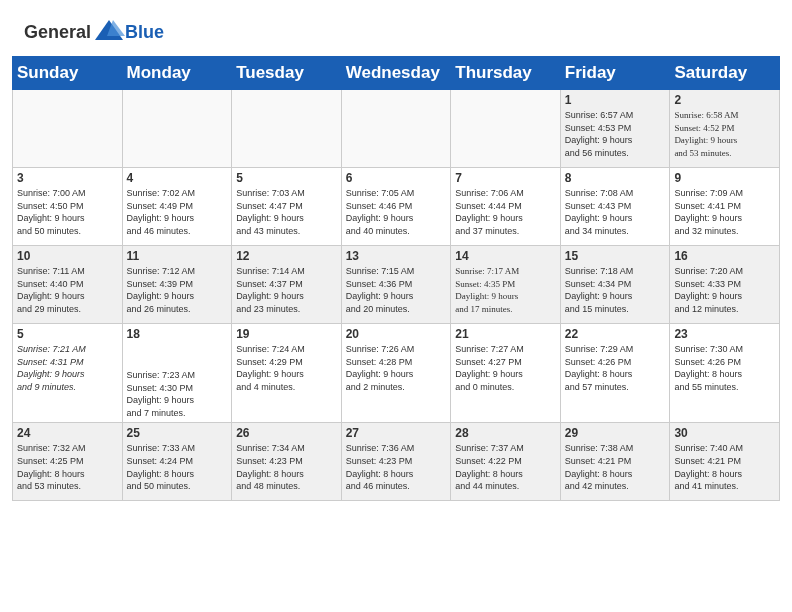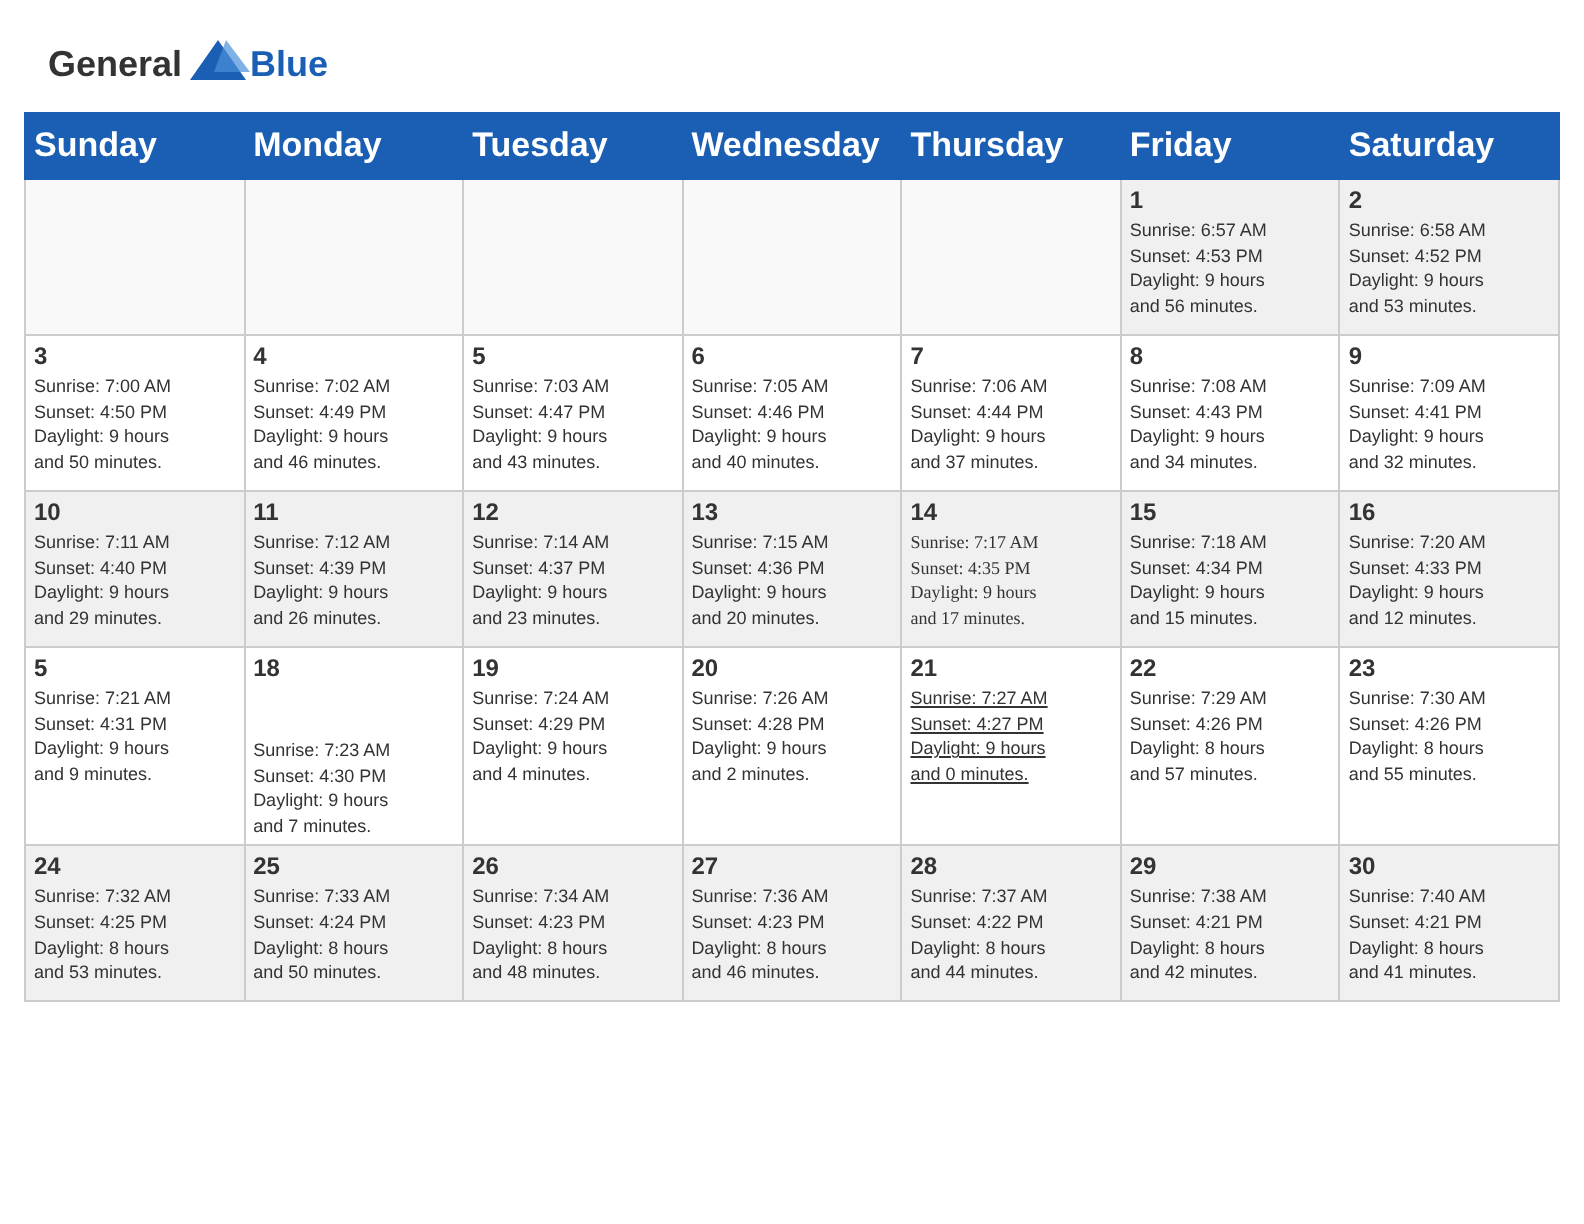--- a/index.html
+++ b/index.html
@@ -88,21 +88,21 @@
         <td class="empty"></td>
         <td class="shade">
           <span class="day-num">1</span>
           <div class="day-info" style="white-space: pre-line;">Sunrise: 6:57 AM
 Sunset: 4:53 PM
 Daylight: 9 hours
 and 56 minutes.</div>
         </td>
         <td class="shade">
           <span class="day-num">2</span>
-          <div class="day-info" style="white-space: pre-line;">Sunrise: 6:58 AM
+          <div class="day-info" style="white-space: pre-line; font-family: Liberation Serif, serif;">Sunrise: 6:58 AM
 Sunset: 4:52 PM
 Daylight: 9 hours
 and 53 minutes.</div>
         </td>
       </tr>
       <tr>
         <td>
           <span class="day-num">3</span>
           <div class="day-info" style="white-space: pre-line;">Sunrise: 7:00 AM
 Sunset: 4:50 PM
@@ -199,21 +199,21 @@
           <span class="day-num">16</span>
           <div class="day-info" style="white-space: pre-line;">Sunrise: 7:20 AM
 Sunset: 4:33 PM
 Daylight: 9 hours
 and 12 minutes.</div>
         </td>
       </tr>
       <tr>
         <td>
           <span class="day-num">5</span>
-          <div class="day-info" style="white-space: pre-line;">Sunrise: 7:21 AM
+          <div class="day-info" style="white-space: pre-line; font-style: italic;">Sunrise: 7:21 AM
 Sunset: 4:31 PM
 Daylight: 9 hours
 and 9 minutes.</div>
         </td>
         <td>
           <span class="day-num">18</span>
           <div class="day-info" style="white-space: pre-line; margin-top: 28px;">Sunrise: 7:23 AM
 Sunset: 4:30 PM
 Daylight: 9 hours
 and 7 minutes.</div>
@@ -227,21 +227,21 @@
         </td>
         <td>
           <span class="day-num">20</span>
           <div class="day-info" style="white-space: pre-line;">Sunrise: 7:26 AM
 Sunset: 4:28 PM
 Daylight: 9 hours
 and 2 minutes.</div>
         </td>
         <td>
           <span class="day-num">21</span>
-          <div class="day-info" style="white-space: pre-line; text-decoration: underline;">Sunrise: 7:27 AM
+          <div class="day-info" style="white-space: pre-line;">Sunrise: 7:27 AM
 Sunset: 4:27 PM
 Daylight: 9 hours
 and 0 minutes.</div>
         </td>
         <td>
           <span class="day-num">22</span>
           <div class="day-info" style="white-space: pre-line;">Sunrise: 7:29 AM
 Sunset: 4:26 PM
 Daylight: 8 hours
 and 57 minutes.</div>

